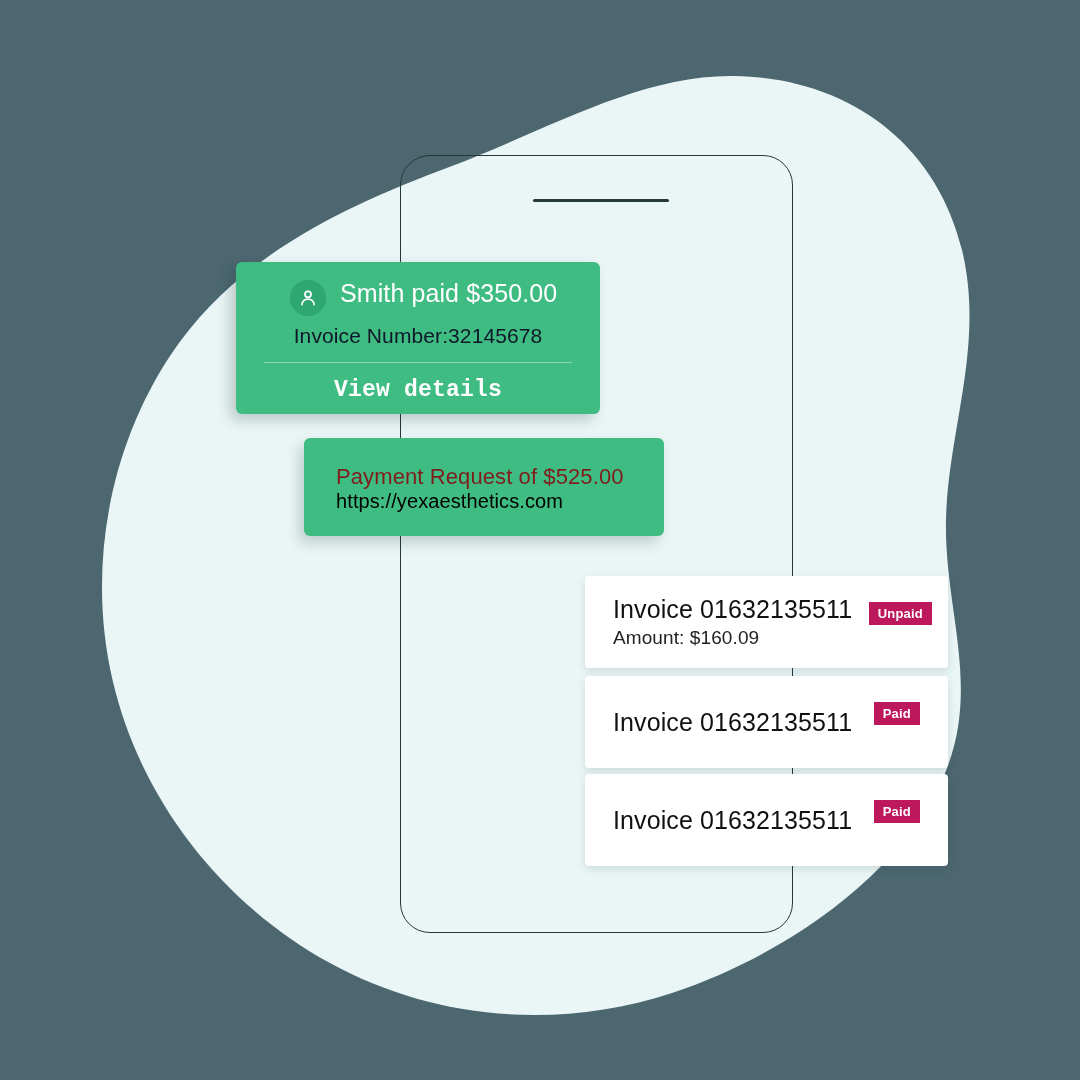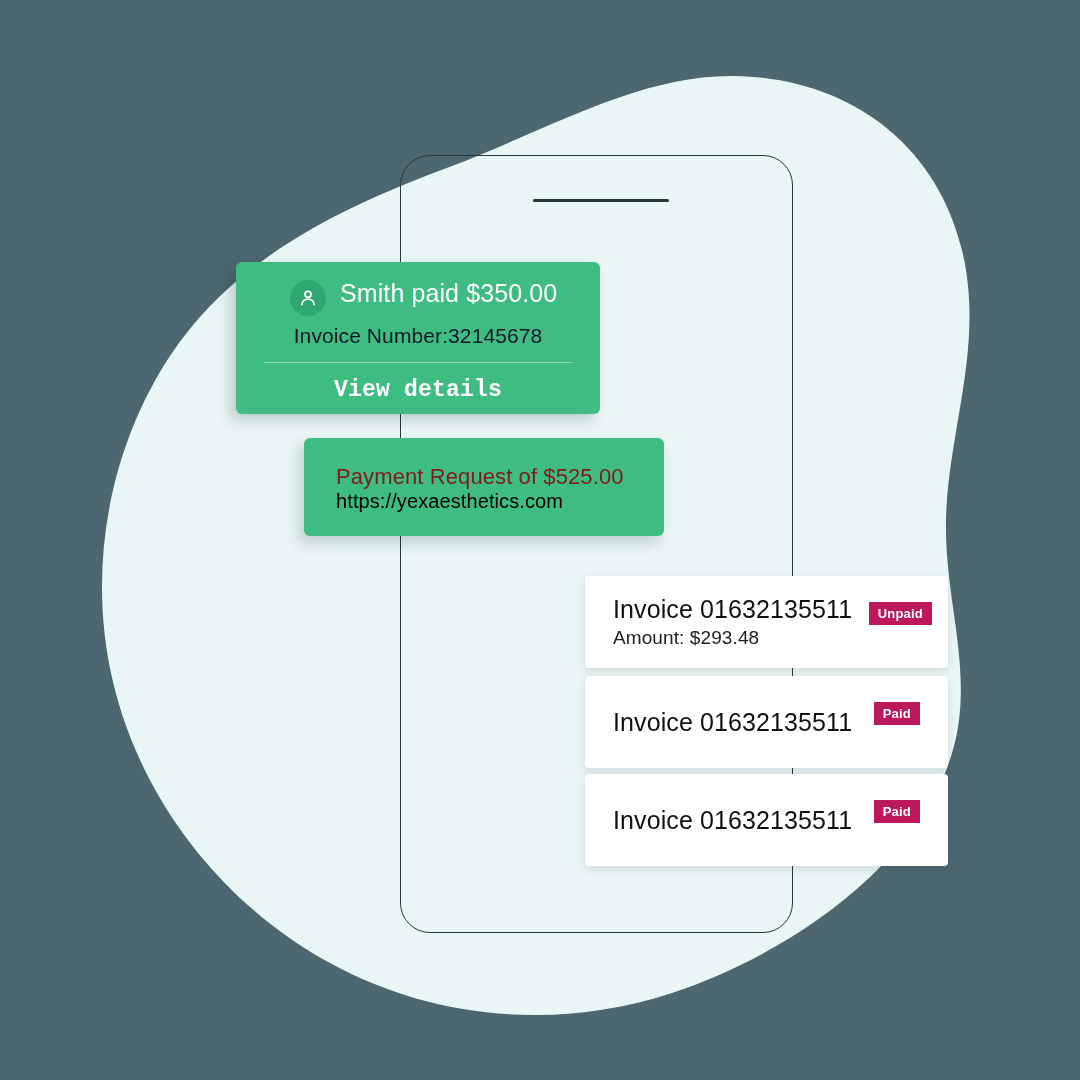--- a/index.html
+++ b/index.html
@@ -217,21 +217,21 @@
   </div>
 
   <div class="request-card">
     <div class="request-title">Payment Request of $525.00</div>
     <div class="request-link">https://yexaesthetics.com</div>
   </div>
 
   <div class="invoice-card i0">
     <div class="invoice-texts">
       <div class="invoice-number">Invoice 01632135511</div>
-      <div class="invoice-amount">Amount: $293.48</div>
+      <div class="invoice-amount">Amount: $160.09</div>
     </div>
     <div class="status-badge">Unpaid</div>
   </div>
 
   <div class="invoice-card i1">
     <div class="invoice-texts">
       <div class="invoice-number">Invoice 01632135511</div>
     </div>
     <div class="status-badge narrow">Paid</div>
   </div>

